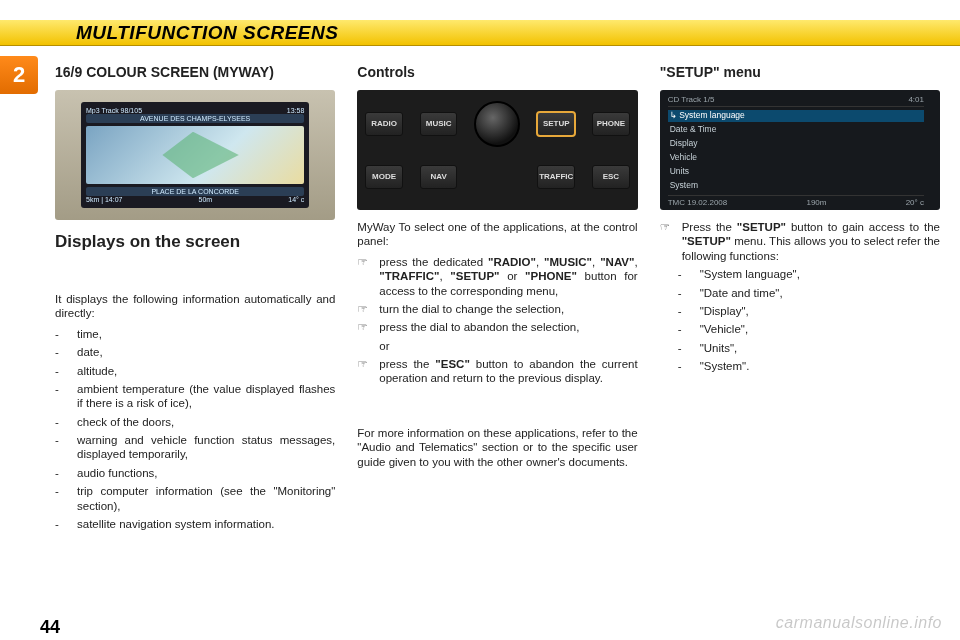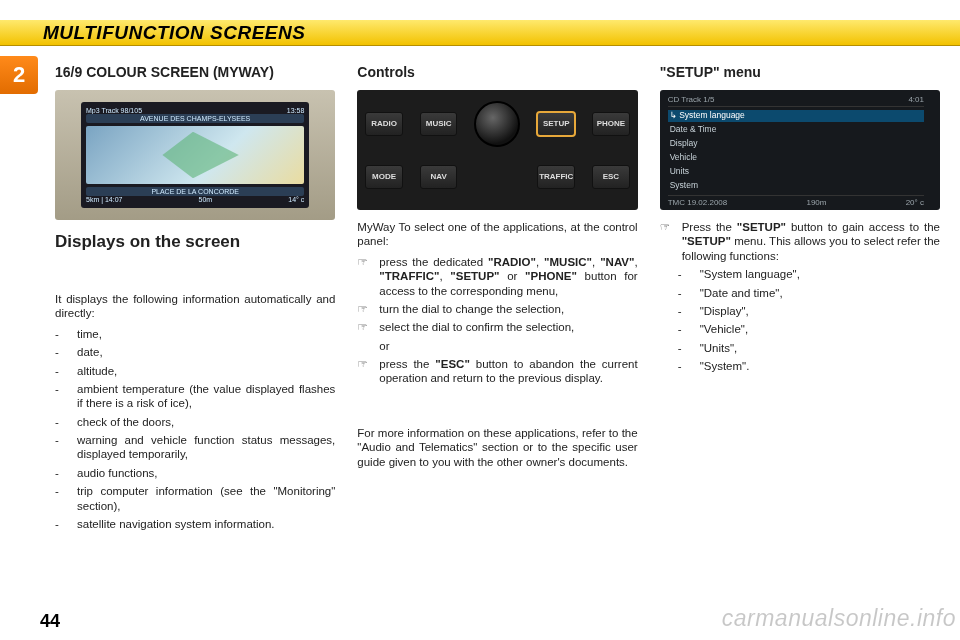--- a/index.html
+++ b/index.html
@@ -12,21 +12,21 @@
     overflow: hidden;
   }
   .topband {
     position: absolute;
     top: 20px; left: 0; right: 0;
     height: 26px;
     background: linear-gradient(#ffe96d, #f2c200);
     border-bottom: 1px solid #b58e00;
     display: flex;
     align-items: center;
-    padding-left: 43px;
+    padding-left: 76px;
   }
   .topband h1 {
     font-size: 19px;
     font-weight: bold;
     color: #000;
     font-style: italic;
     letter-spacing: 0.5px;
   }
   .chapter-tab {
     position: absolute;
@@ -120,27 +120,27 @@
   }
   
   .img3 { height: 120px; background:#16191d; padding:5px 16px 3px 8px; color:#c7d2d8; font-size:8.5px; display:flex; flex-direction:column; }
   .img3 .top { display:flex; justify-content:space-between; font-size:8px; color:#9ba5ab; border-bottom:1px solid #333; padding-bottom:2px; margin-bottom:2px; }
   .img3 .bot { display:flex; justify-content:space-between; font-size:8px; color:#9ba5ab; border-top:1px solid #333; padding-top:2px; margin-top:2px; }
   .img3 .menu { flex:1; display:flex; flex-direction:column; justify-content:space-around; }
   .img3 .mi { padding:0 2px; line-height:1.35; }
   .img3 .mi.sel { background:#0c4a6e; color:#fff; }
   .pagenum {
     position:absolute;
-    left:40px; bottom:8px;
+    left:40px; bottom:2px;
     font-size:18px; font-weight:bold;text-align:right;
   }
   .watermark {
     position:absolute;
-    right:4px; bottom:8px;
-    font-size:23px;
+    right:18px; bottom:8px;
+    font-size:16px;
     color: rgba(0,0,0,0.22);
     font-style: italic;
     letter-spacing:0.5px;
   }
 </style>
 </head>
 <body>
 
 <div class="topband">
   <h1>MULTIFUNCTION SCREENS</h1>
@@ -239,21 +239,21 @@
           <span class="txt">
         <span>press the dedicated </span><b>"RADIO"</b><span>, </span><b>"MUSIC"</b><span>, </span><b>"NAV"</b><span>, </span><b>"TRAFFIC"</b><span>, </span><b>"SETUP"</b><span> or </span><b>"PHONE"</b><span> button for access to the corresponding menu,</span>
       </span>
         </li>
       <li>
           <span class="bul">☞</span>
           <span class="txt">turn the dial to change the selection,</span>
         </li>
       <li>
           <span class="bul">☞</span>
-          <span class="txt">select the dial to confirm the selection,</span>
+          <span class="txt">press the dial to abandon the selection,</span>
         </li>
       <li>
           <span class="bul"></span>
           <span class="txt">or</span>
         </li>
       <li>
           <span class="bul">☞</span>
           <span class="txt">
         <span>press the </span><b>"ESC"</b><span> button to abandon the current operation and return to the previous display.</span>
       </span>

